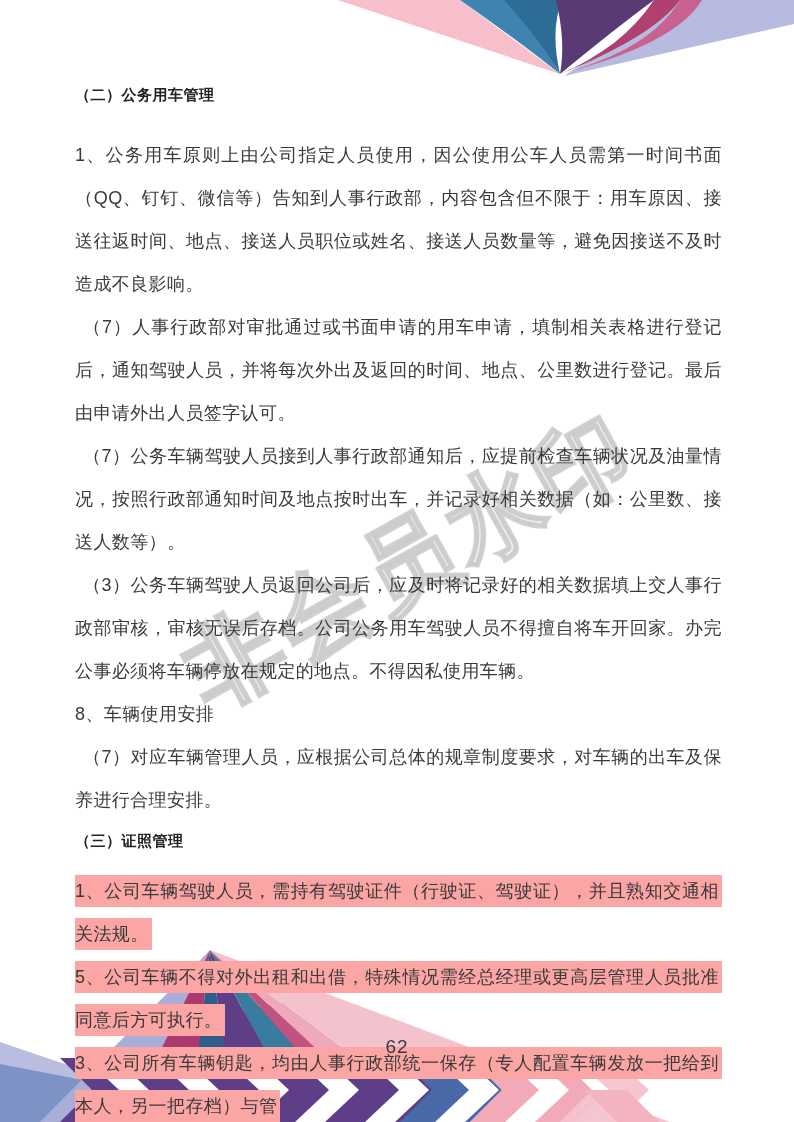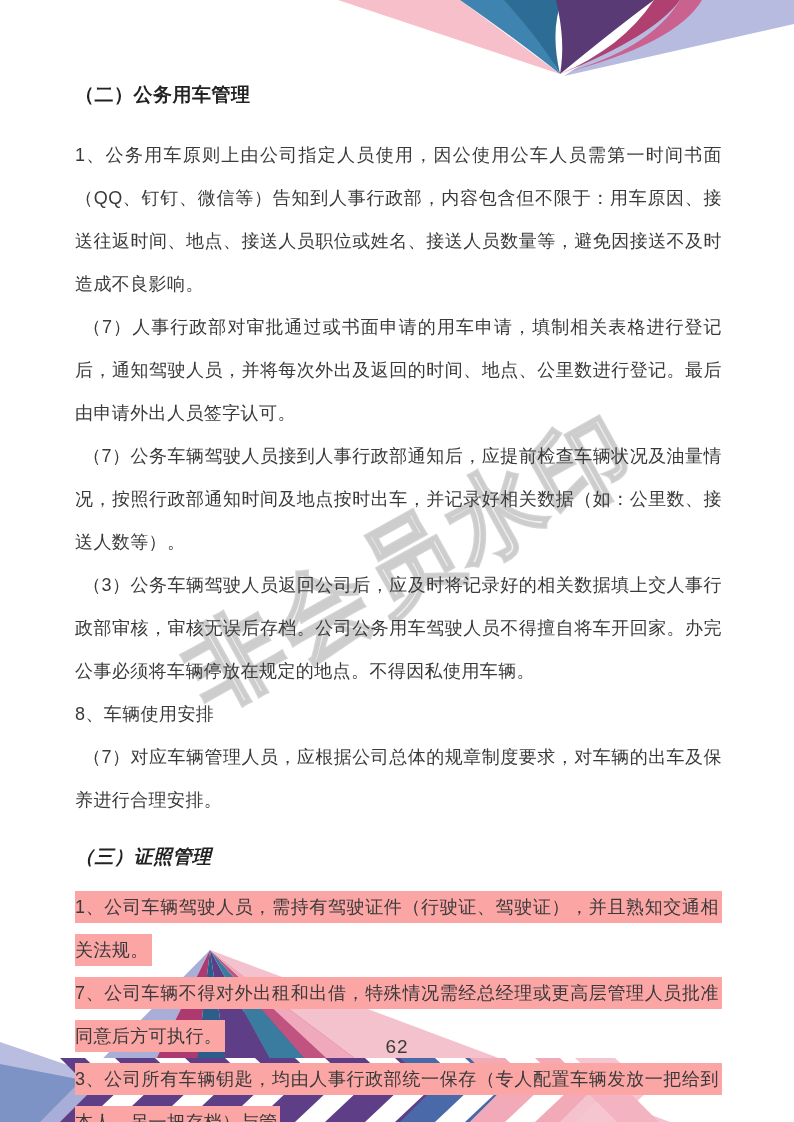--- a/index.html
+++ b/index.html
@@ -18,25 +18,25 @@
     transform:rotate(-29deg);transform-origin:center center;
     color:rgba(214,214,214,0.38);
     -webkit-text-stroke:2.5px rgba(176,176,176,0.55);
     z-index:1;user-select:none;
   }
   .content{
     position:absolute;left:75px;right:72px;top:0;z-index:2;
     color:#3a3a3a;
   }
   h2.sec{
-    font-size:19px;font-weight:700;color:#222;
+    font-size:15px;font-weight:700;color:#222;
     margin:0;line-height:26px;letter-spacing:0.5px;
   }
   #h1{margin-top:82px;}
-  #h2{margin-top:22px;font-style:italic;}
+  #h2{margin-top:6px;}
   p.body-p{
     margin:0;font-size:18px;line-height:43px;
     letter-spacing:0.4px;text-align:justify;
   }
   p.first{margin-top:26px;}
   p.after-h{margin-top:16px;}
   p.ind{text-indent:8px;}
   .hl{background:#fca5a5;padding:6px 3px 6px 0;box-decoration-break:clone;}
   #page-number{
     position:absolute;left:357px;top:1036px;width:80px;z-index:3;
@@ -91,17 +91,17 @@
   <h2 id="h1" class="sec">（二）公务用车管理</h2>
   <p class="body-p first">1、公务用车原则上由公司指定人员使用，因公使用公车人员需第一时间书面（QQ、钉钉、微信等）告知到人事行政部，内容包含但不限于：用车原因、接送往返时间、地点、接送人员职位或姓名、接送人员数量等，避免因接送不及时造成不良影响。</p>
   <p class="body-p ind">（7）人事行政部对审批通过或书面申请的用车申请，填制相关表格进行登记后，通知驾驶人员，并将每次外出及返回的时间、地点、公里数进行登记。最后由申请外出人员签字认可。</p>
   <p class="body-p ind">（7）公务车辆驾驶人员接到人事行政部通知后，应提前检查车辆状况及油量情况，按照行政部通知时间及地点按时出车，并记录好相关数据（如：公里数、接送人数等）。</p>
   <p class="body-p ind">（3）公务车辆驾驶人员返回公司后，应及时将记录好的相关数据填上交人事行政部审核，审核无误后存档。公司公务用车驾驶人员不得擅自将车开回家。办完公事必须将车辆停放在规定的地点。不得因私使用车辆。</p>
   <p class="body-p">8、车辆使用安排</p>
   <p class="body-p ind">（7）对应车辆管理人员，应根据公司总体的规章制度要求，对车辆的出车及保养进行合理安排。</p>
 
   <h2 id="h2" class="sec">（三）证照管理</h2>
   <p class="body-p after-h"><span class="hl">1、公司车辆驾驶人员，需持有驾驶证件（行驶证、驾驶证），并且熟知交通相关法规。</span></p>
-  <p class="body-p"><span class="hl">7、公司车辆不得对外出租和出借，特殊情况需经总经理或更高层管理人员批准同意后方可执行。</span></p>
+  <p class="body-p"><span class="hl">5、公司车辆不得对外出租和出借，特殊情况需经总经理或更高层管理人员批准同意后方可执行。</span></p>
   <p class="body-p"><span class="hl">3、公司所有车辆钥匙，均由人事行政部统一保存（专人配置车辆发放一把给到本人，另一把存档）与管</span></p>
 </div>
 
 <div id="page-number">62</div>
 
 </body></html>

